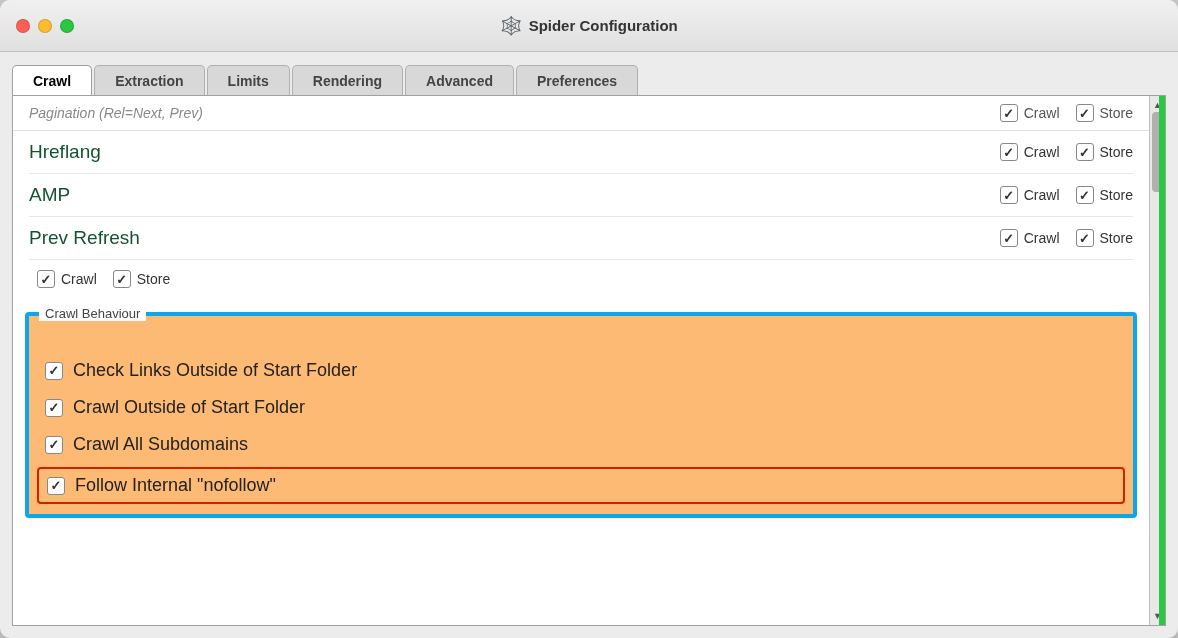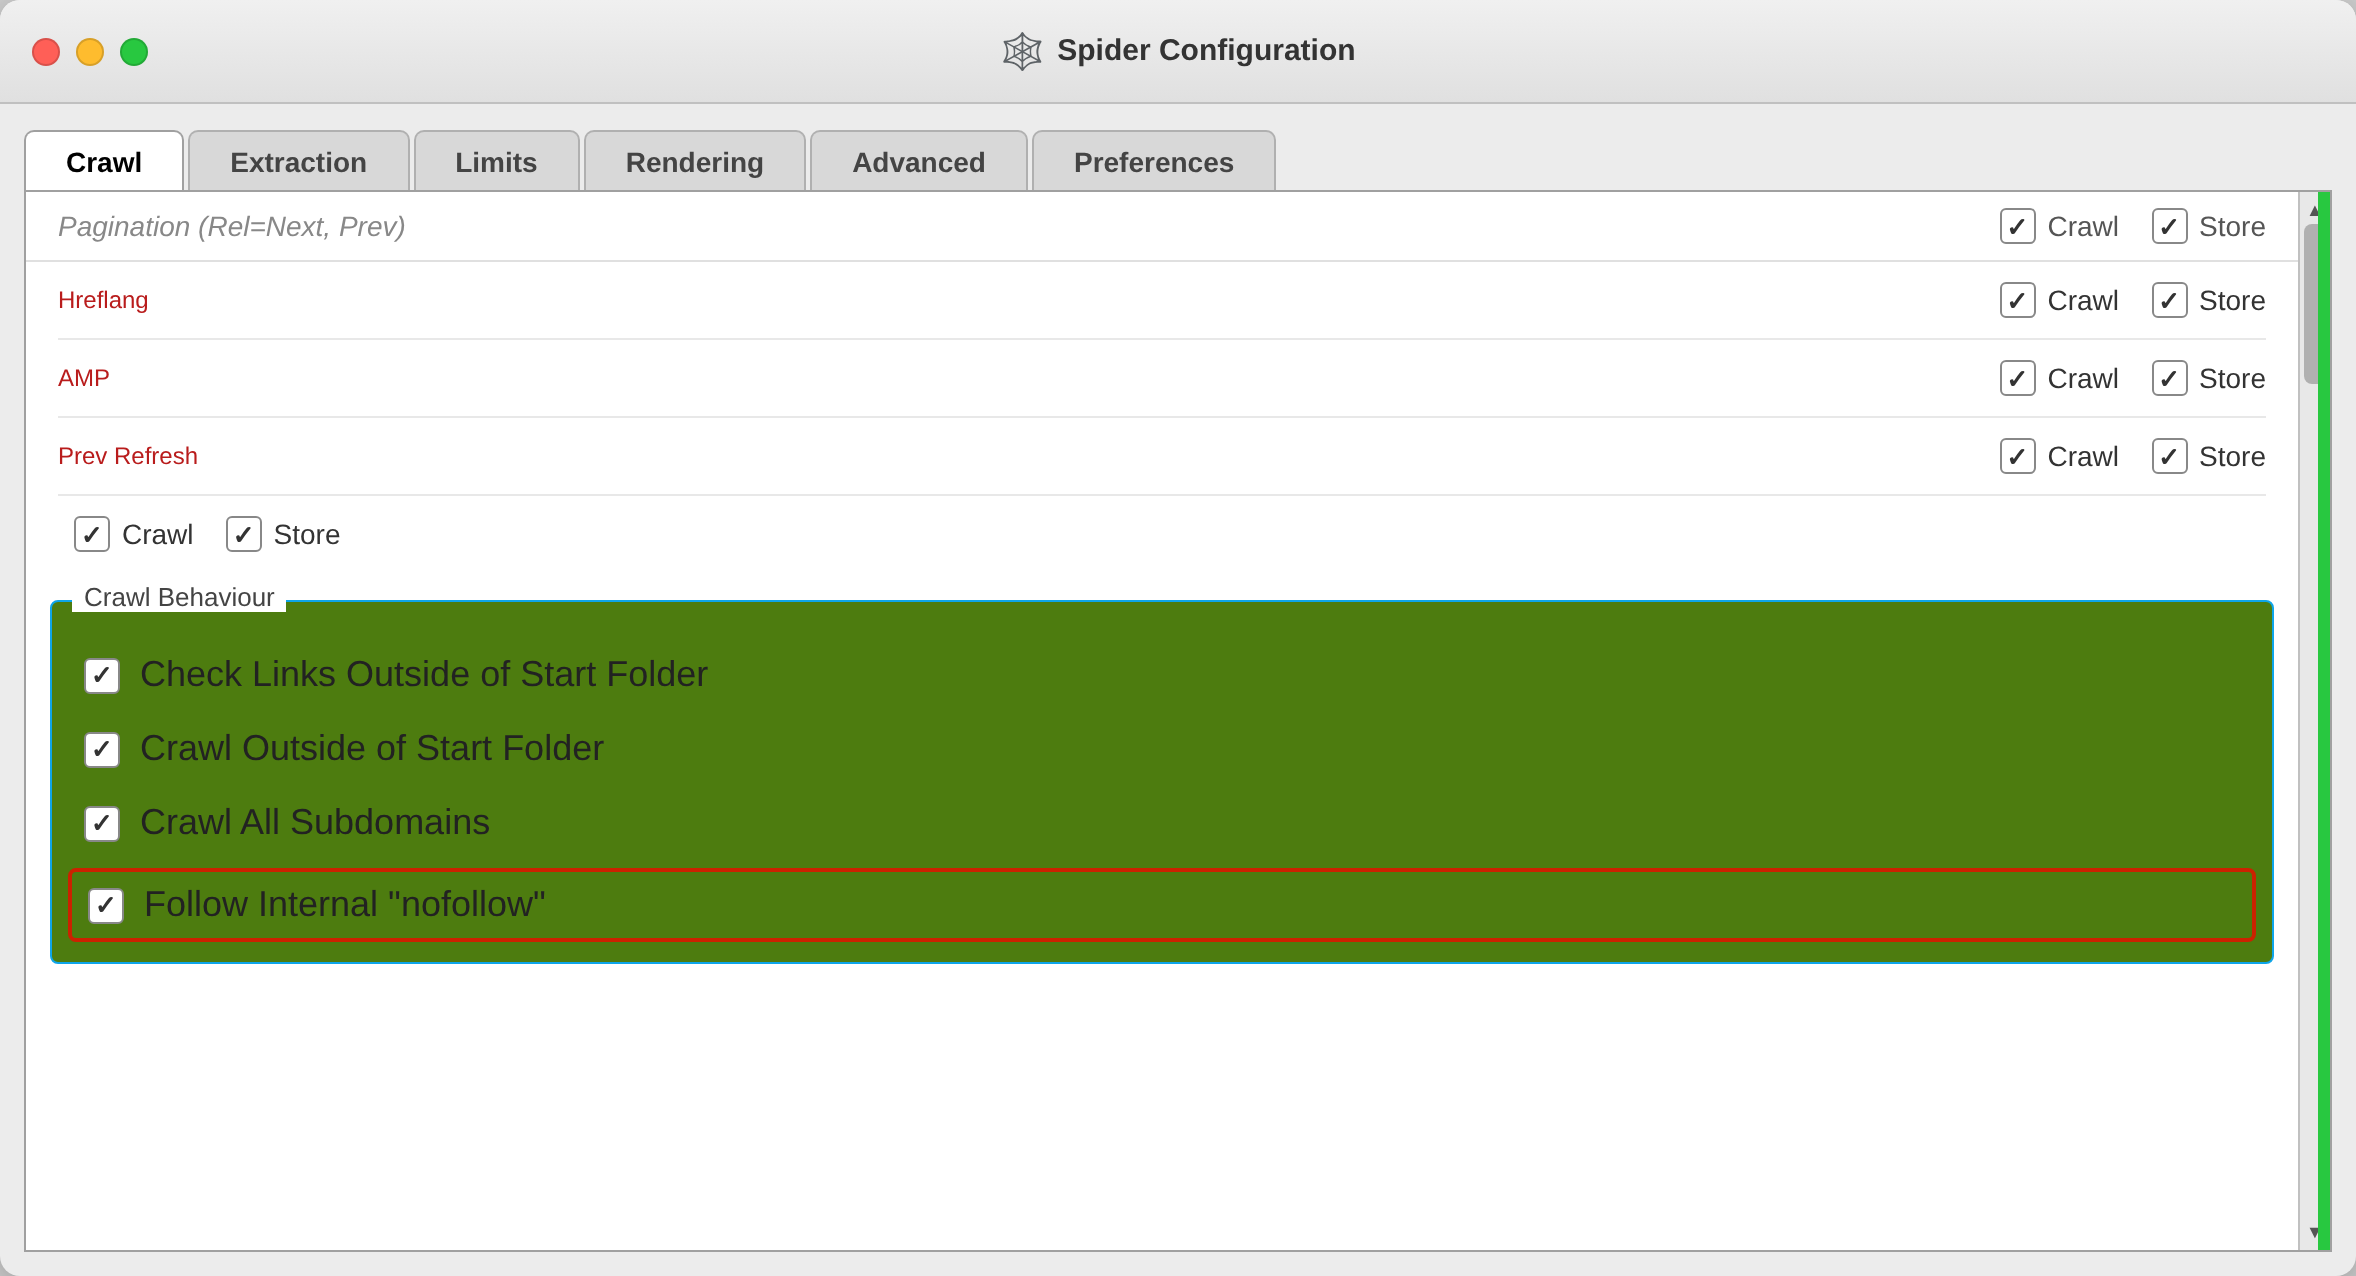--- a/index.html
+++ b/index.html
@@ -125,22 +125,22 @@
       padding: 10px 0;
       border-bottom: 1px solid #e8e8e8;
     }
 
     .link-type-row:last-child {
       border-bottom: none;
     }
 
     .row-label {
       flex: 1;
-      font-size: 12px;
-      color: #b91c1c;
+      font-size: 19px;
+      color: #14532d;
     }
 
     .check-group {
       display: flex;
       align-items: center;
       gap: 6px;
       margin-left: 8px;
     }
 
     .check-label {
@@ -313,21 +313,21 @@
             <span class="check-label">Crawl</span>
           </div>
           <div class="check-group" style="margin-left:16px;">
             <div class="checkbox-wrap checked"></div>
             <span class="check-label">Store</span>
           </div>
         </div>
       </div>
 
       <div style="margin: 14px 12px 0 12px; position:relative;">
-        <div style="border: 1px solid #0ea5e9; border-radius: 4px; padding: 18px 16px 10px 16px; background:#4d7c0f; position:relative;">
+        <div style="border: 4px solid #0ea5e9; border-radius: 4px; padding: 36px 16px 10px 16px; background:#fdba74; position:relative;">
           <div style="position:absolute; top:-10px; left:10px; background:#fff; padding:0 6px; font-size:13px; color:#444; font-weight:500;">Crawl Behaviour</div>
 
           <div class="behaviour-item">
             <div class="checkbox-wrap checked"></div>
             <span class="behaviour-label">Check Links Outside of Start Folder</span>
           </div>
 
           <div class="behaviour-item">
             <div class="checkbox-wrap checked"></div>
             <span class="behaviour-label">Crawl Outside of Start Folder</span>

